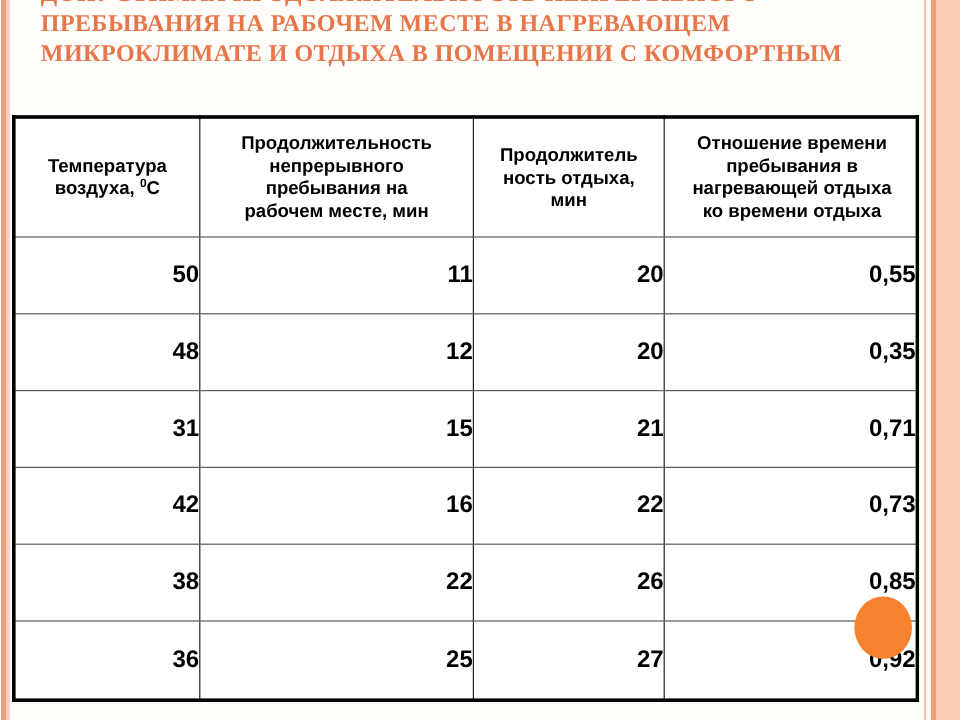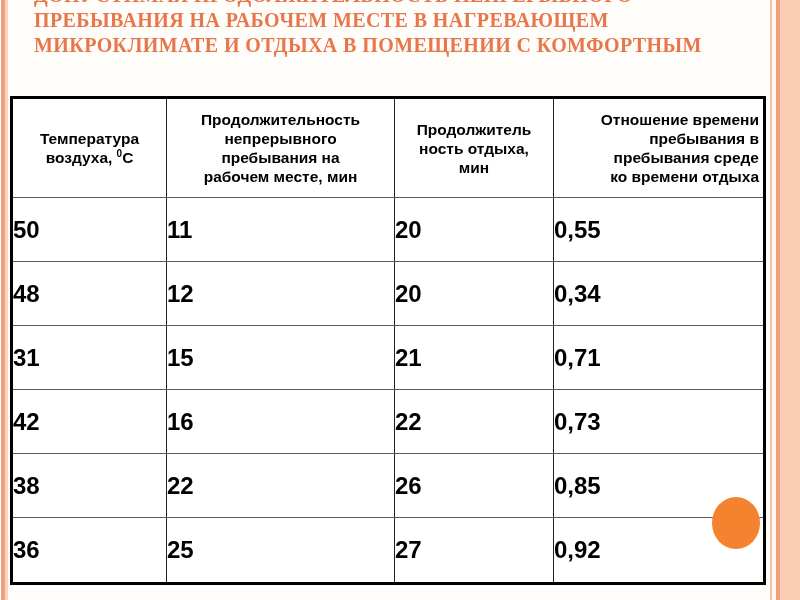--- a/index.html
+++ b/index.html
@@ -38,24 +38,24 @@
     color:var(--title-color);font-size:20px;line-height:25px;letter-spacing:0.4px;}
   .title-line{white-space:nowrap;}
 
   
   table{position:absolute;left:10px;top:96px;width:753px;height:489px;
     border-collapse:collapse;table-layout:fixed;background:#ffffff;z-index:1;}
   table,th,td{border:1.5px solid var(--grid-line);}
   table{border:3px solid var(--table-border);}
   th{height:94px;font-size:15.5px;line-height:19px;font-weight:bold;
      vertical-align:middle;text-align:center;padding:2px 4px;color:#000;}
-  td{height:39px;font-size:24px;font-weight:bold;text-align:left;
+  td{height:39px;font-size:20px;font-weight:bold;text-align:right;
      vertical-align:middle;color:#000;padding:0;}
   th,td{border-left-color:#222;border-right-color:#222;}
-  th.left,td.left{text-align:right;padding-left:7px;}
+  th.left,td.left{text-align:center;padding-left:7px;}
   sup{font-size:10px;vertical-align:super;line-height:0;}
 
   
   .circle{position:absolute;left:712px;top:497px;width:48px;height:52px;
     border-radius:50%;background:var(--circle-color);z-index:3;}
 </style>
 </head>
 <body>
 
 <div class="slide">
@@ -88,37 +88,37 @@
           <div>рабочем месте, мин</div>
         </th>
         <th>
           <div>Продолжитель</div>
           <div>ность отдыха,</div>
           <div>мин</div>
         </th>
         <th class="left">
           <div>Отношение времени</div>
           <div>пребывания в</div>
-          <div>пребывания среде</div>
+          <div>нагревающей отдыха</div>
           <div>ко времени отдыха</div>
         </th>
       </tr>
     </thead>
     <tbody>
       <tr>
         <td>50</td>
         <td>11</td>
         <td>20</td>
         <td>0,55</td>
       </tr>
       <tr>
         <td>48</td>
         <td>12</td>
         <td>20</td>
-        <td>0,34</td>
+        <td>0,35</td>
       </tr>
       <tr>
         <td>31</td>
         <td>15</td>
         <td>21</td>
         <td>0,71</td>
       </tr>
       <tr>
         <td>42</td>
         <td>16</td>

